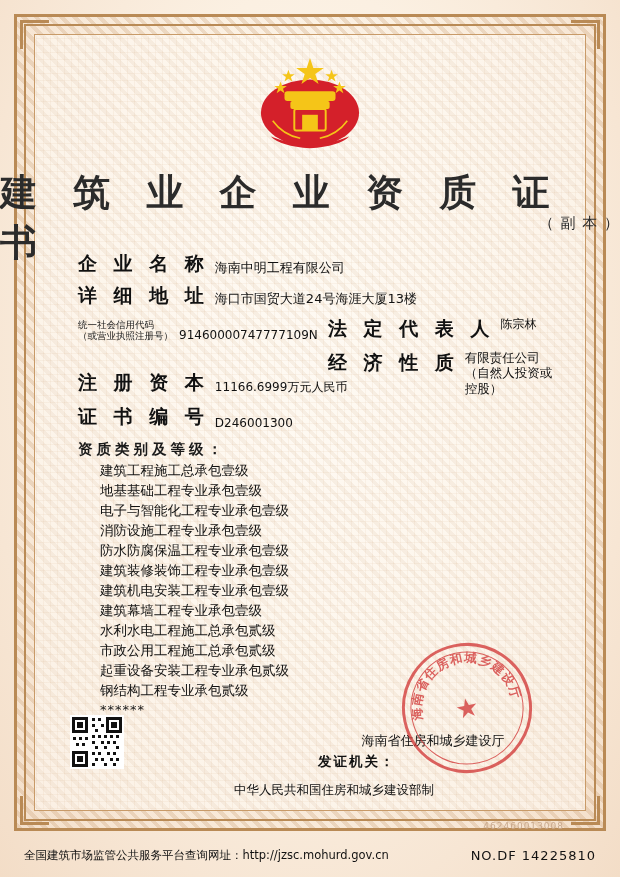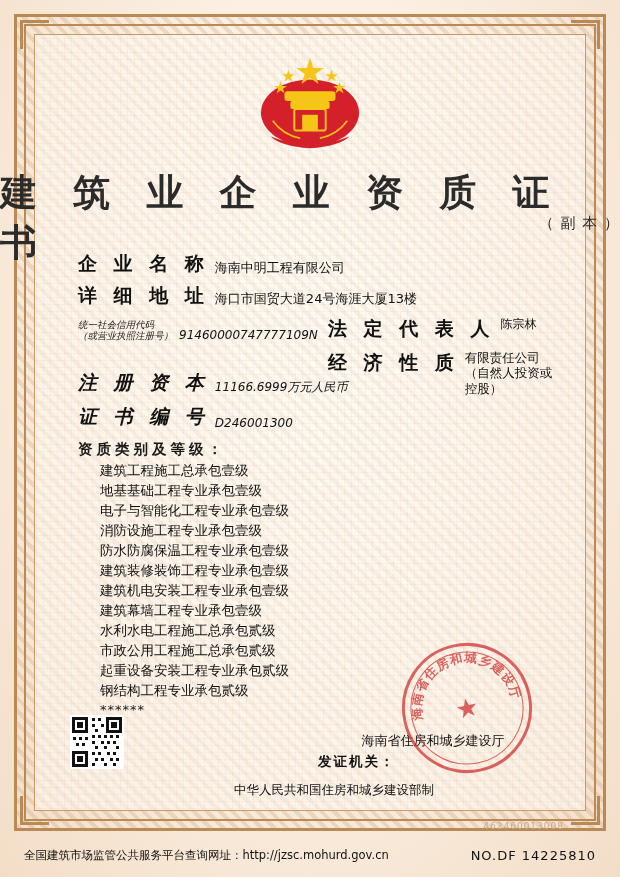--- a/index.html
+++ b/index.html
@@ -72,21 +72,21 @@
   .lbl{
     font-size:19px;font-weight:bold;letter-spacing:5px;white-space:nowrap;
     color:#111;
   }
   .val{
     flex:1;margin-left:6px;font-size:13px;color:#111;
     border-bottom:0px solid transparent;white-space:nowrap;
   }
   .val.sm{font-size:12px;}
   .two-col{display:flex;align-items:flex-end;margin-bottom:8px;}
-  .two-col .left{width:250px;display:flex;align-items:flex-end;font-style:italic;}
+  .two-col .left{width:250px;display:flex;align-items:flex-end;}
   .two-col .right{flex:1;display:flex;align-items:flex-start;}
   .stack{display:flex;flex-direction:column;font-size:9.5px;line-height:1.15;white-space:nowrap;}
   .wrapval{white-space:normal;font-size:12.5px;line-height:1.25;}
 
   .cats-title{
     font-size:14.5px;font-weight:bold;letter-spacing:4px;margin-top:10px;margin-bottom:2px;
   }
   .cats{margin-left:22px;}
   .cat{font-size:13.5px;line-height:1.48;color:#111;}
   .stars{font-size:13px;letter-spacing:1px;margin-left:22px;margin-top:1px;}

